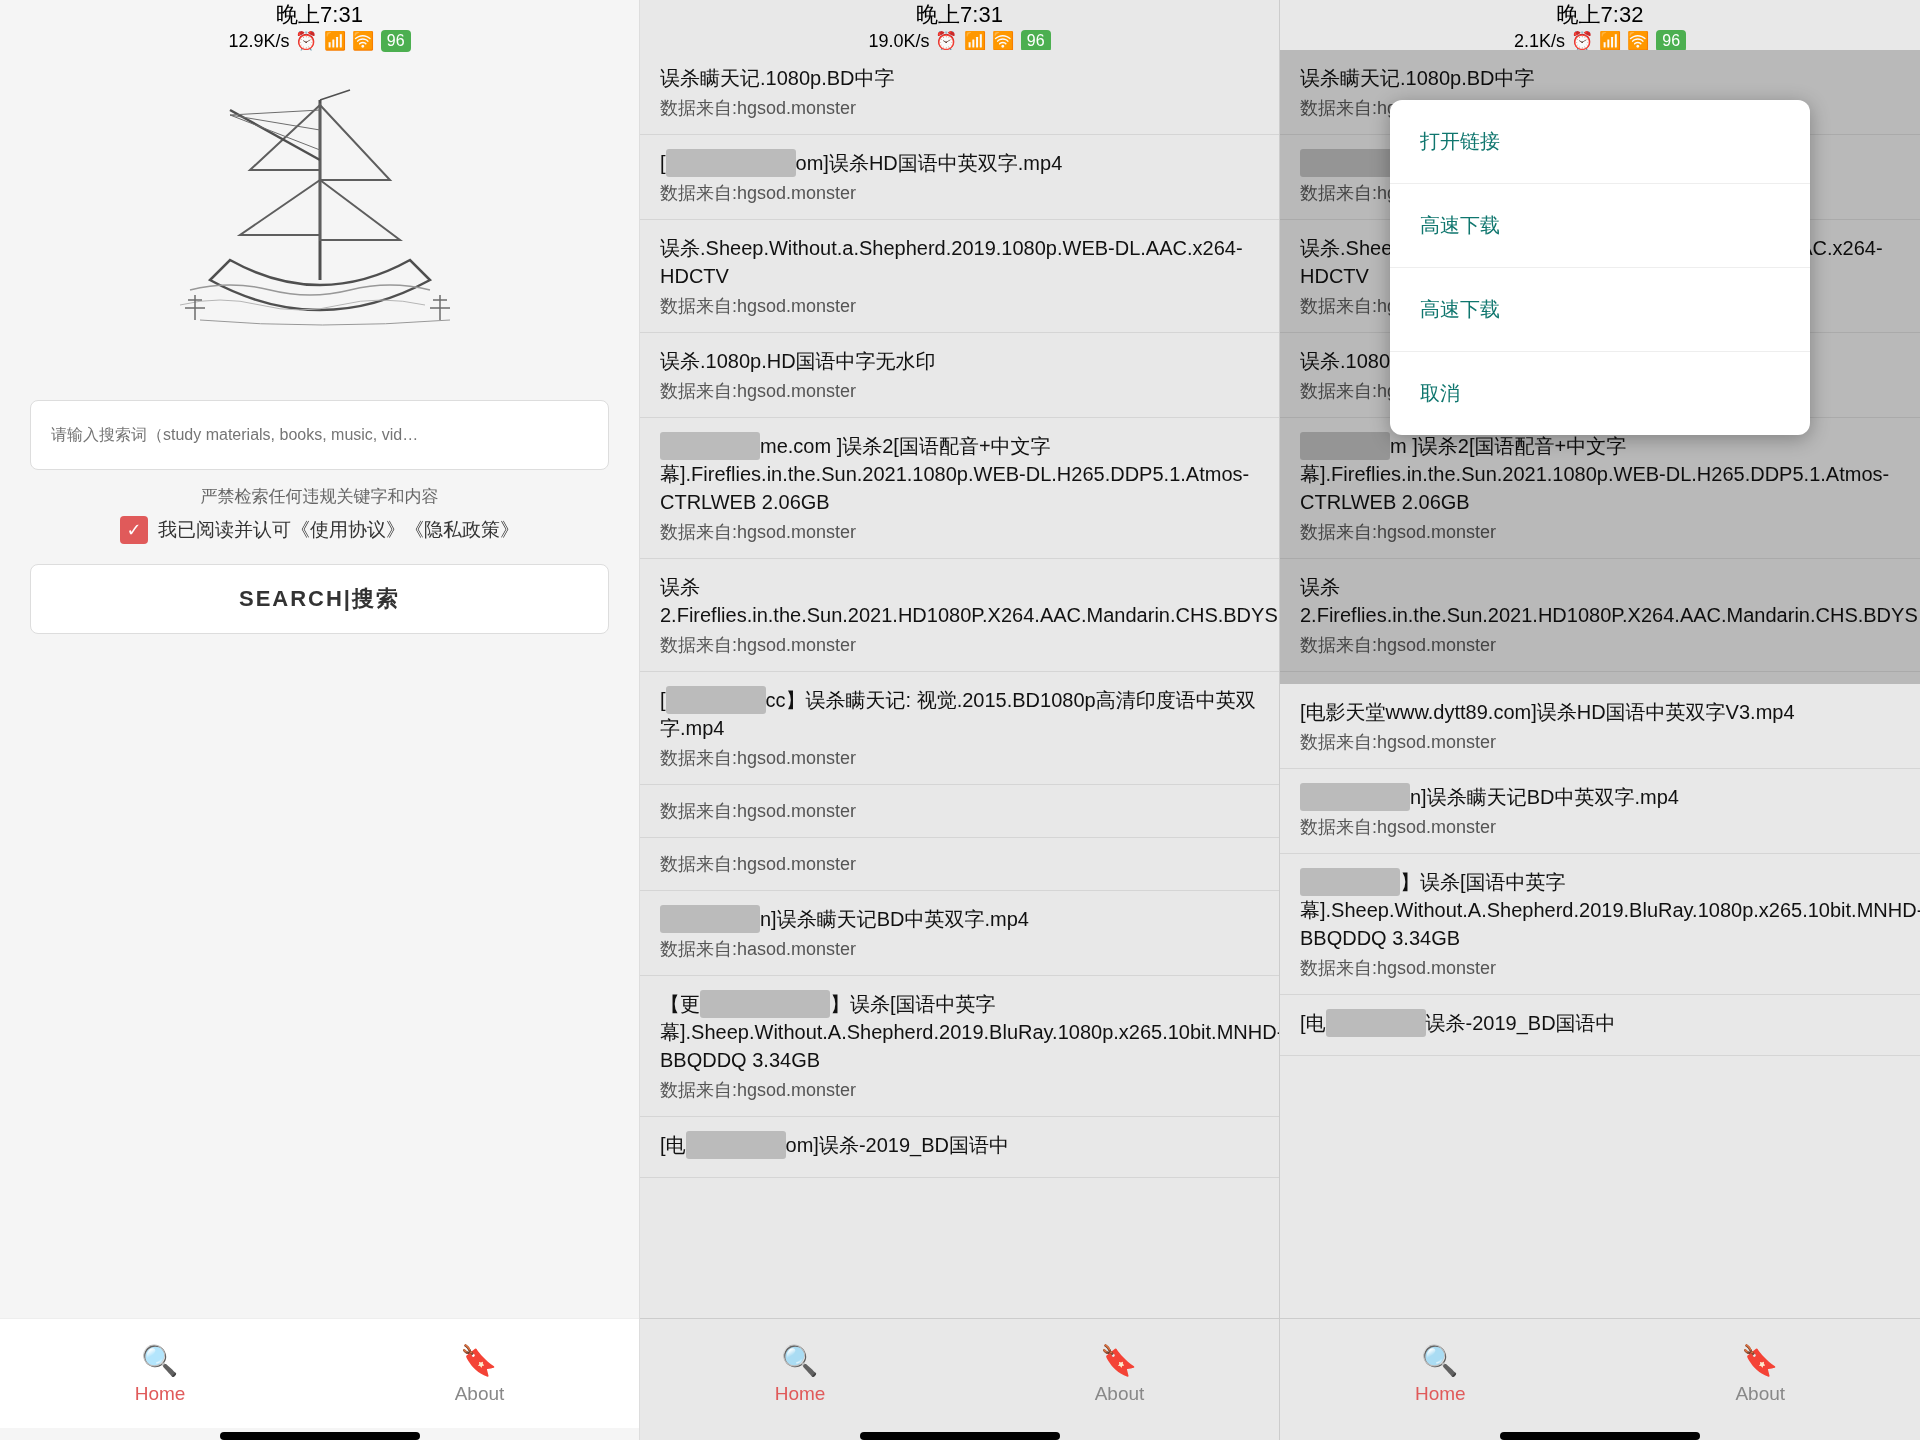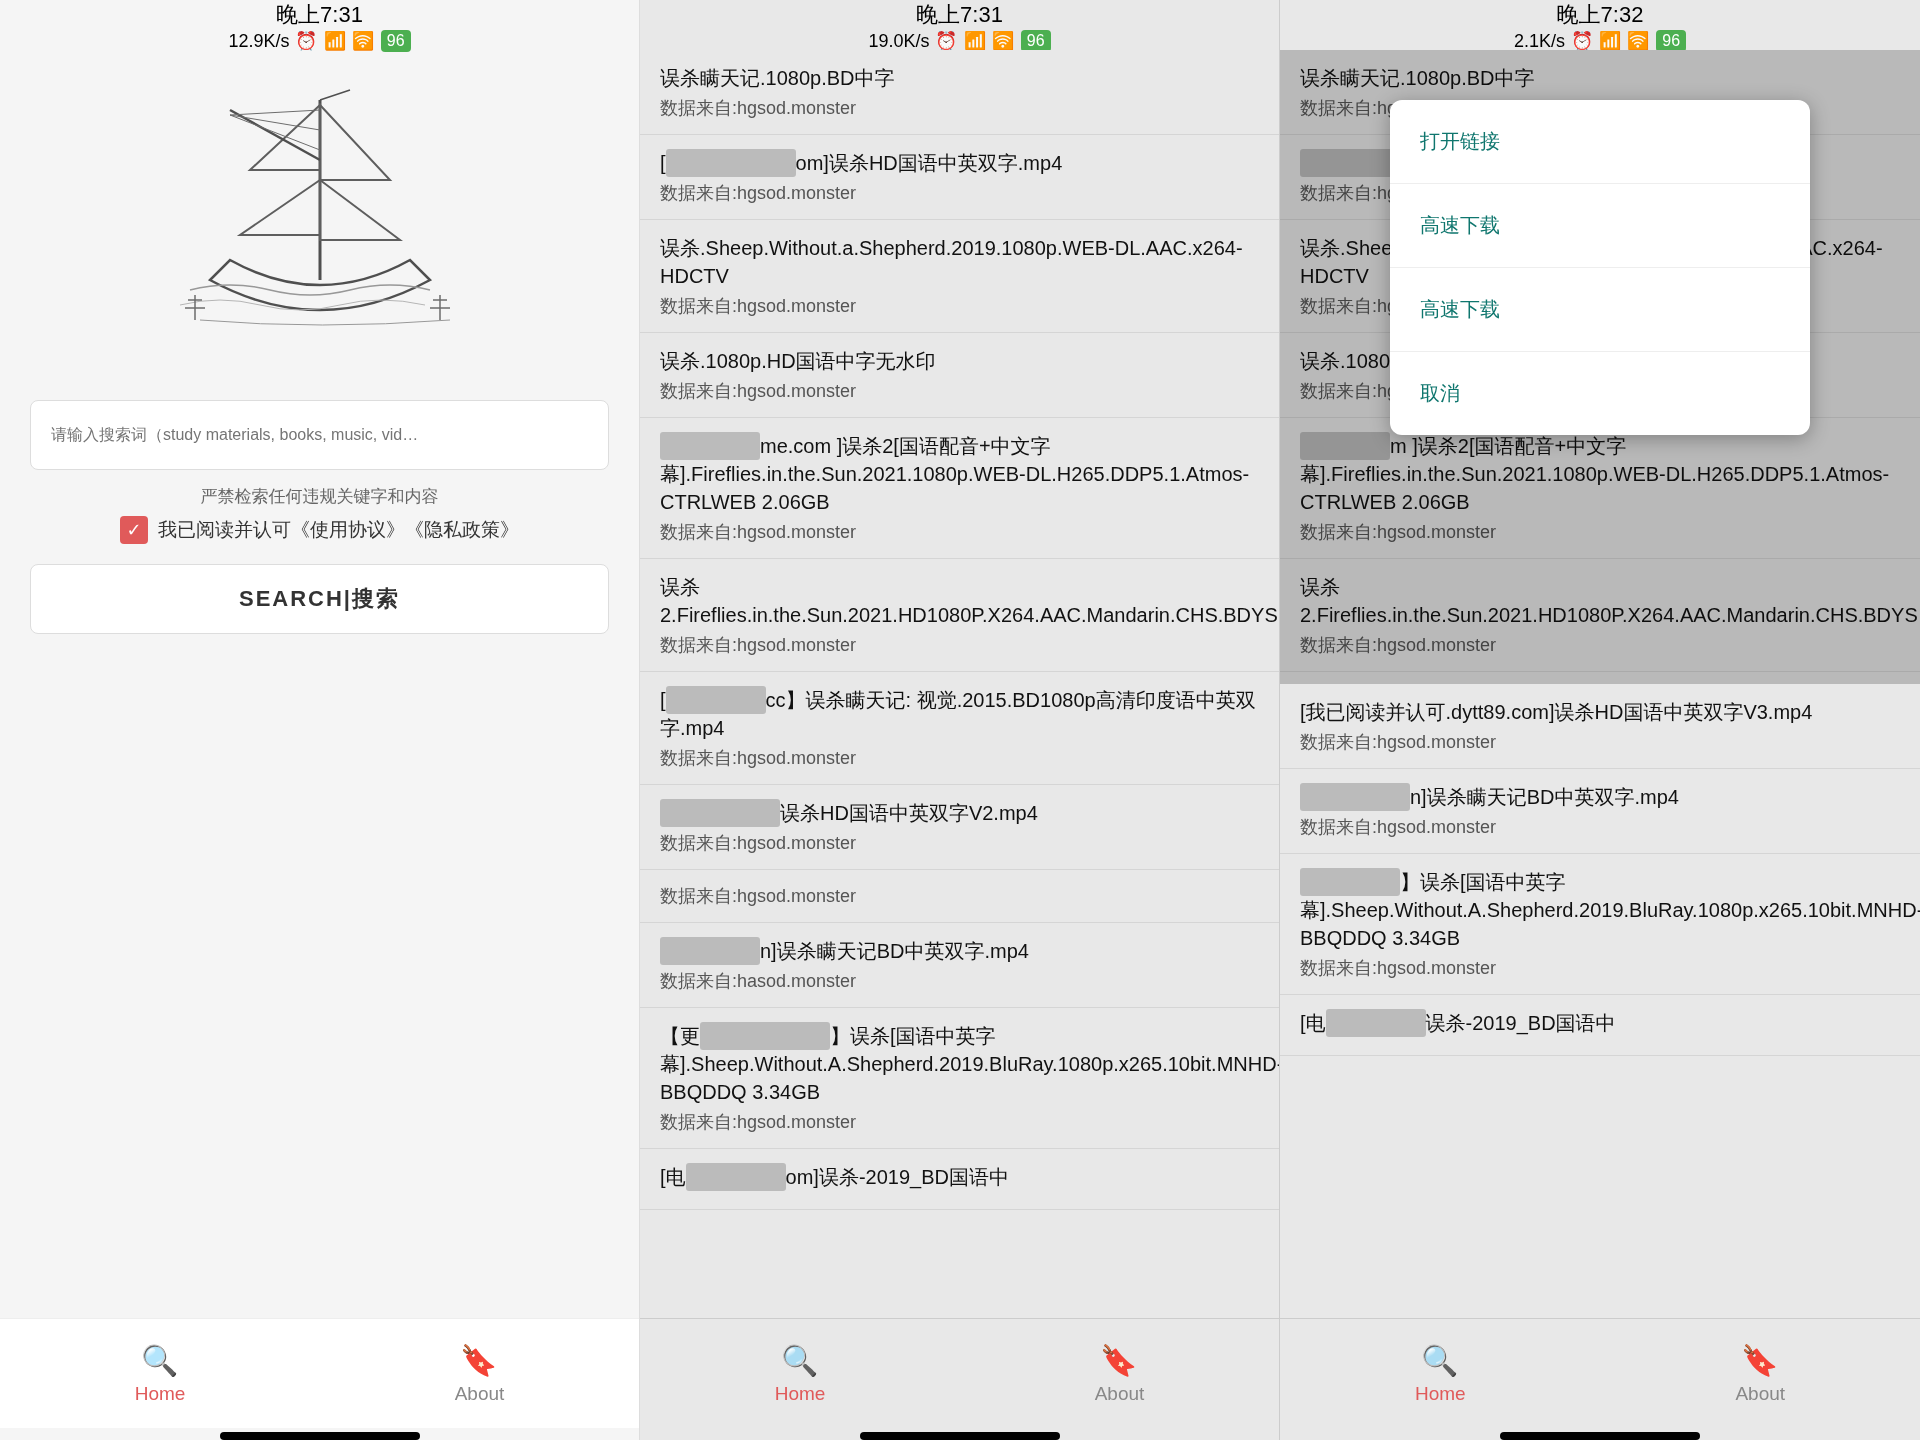--- a/index.html
+++ b/index.html
@@ -386,23 +386,20 @@
       <div class="result-title">误杀2.Fireflies.in.the.Sun.2021.HD1080P.X264.AAC.Mandarin.CHS.BDYS</div>
       <div class="result-source">数据来自:hgsod.monster</div>
     </div>
     <div class="result-item">
       <div class="result-title">
         [<span class="blurred-text" style="width:100px;">&nbsp;&nbsp;&nbsp;&nbsp;&nbsp;&nbsp;&nbsp;&nbsp;</span>cc】误杀瞒天记: 视觉.2015.BD1080p高清印度语中英双字.mp4
       </div>
       <div class="result-source">数据来自:hgsod.monster</div>
     </div>
     <div class="result-item">
-      <div class="result-title">
-        <span class="blurred-text" style="width:120px;">&nbsp;&nbsp;&nbsp;&nbsp;&nbsp;&nbsp;&nbsp;&nbsp;&nbsp;&nbsp;</span>误杀HD国语中英双字V2.mp4
-      </div>
       <div class="result-source">数据来自:hgsod.monster</div>
     </div>
     <div class="result-item">
       <div class="result-source">数据来自:hgsod.monster</div>
     </div>
     <div class="result-item">
       <div class="result-title">
         <span class="blurred-text" style="width:100px;">&nbsp;&nbsp;&nbsp;&nbsp;&nbsp;&nbsp;&nbsp;&nbsp;</span>n]误杀瞒天记BD中英双字.mp4
       </div>
       <div class="result-source">数据来自:hasod.monster</div>
@@ -481,21 +478,21 @@
         <div class="context-menu-item">打开链接</div>
         <div class="context-menu-item">高速下载</div>
         <div class="context-menu-item">高速下载</div>
         <div class="context-menu-item">取消</div>
       </div>
     </div>
   </div>
 
   <div style="flex:1;overflow:hidden;">
     <div class="result-item">
-      <div class="result-title">[我已阅读并认可.dytt89.com]误杀HD国语中英双字V3.mp4</div>
+      <div class="result-title">[电影天堂www.dytt89.com]误杀HD国语中英双字V3.mp4</div>
       <div class="result-source">数据来自:hgsod.monster</div>
     </div>
     <div class="result-item">
       <div class="result-title">
         <span class="blurred-text" style="width:110px;">&nbsp;&nbsp;&nbsp;&nbsp;&nbsp;&nbsp;&nbsp;&nbsp;&nbsp;</span>n]误杀瞒天记BD中英双字.mp4
       </div>
       <div class="result-source">数据来自:hgsod.monster</div>
     </div>
     <div class="result-item">
       <div class="result-title">

